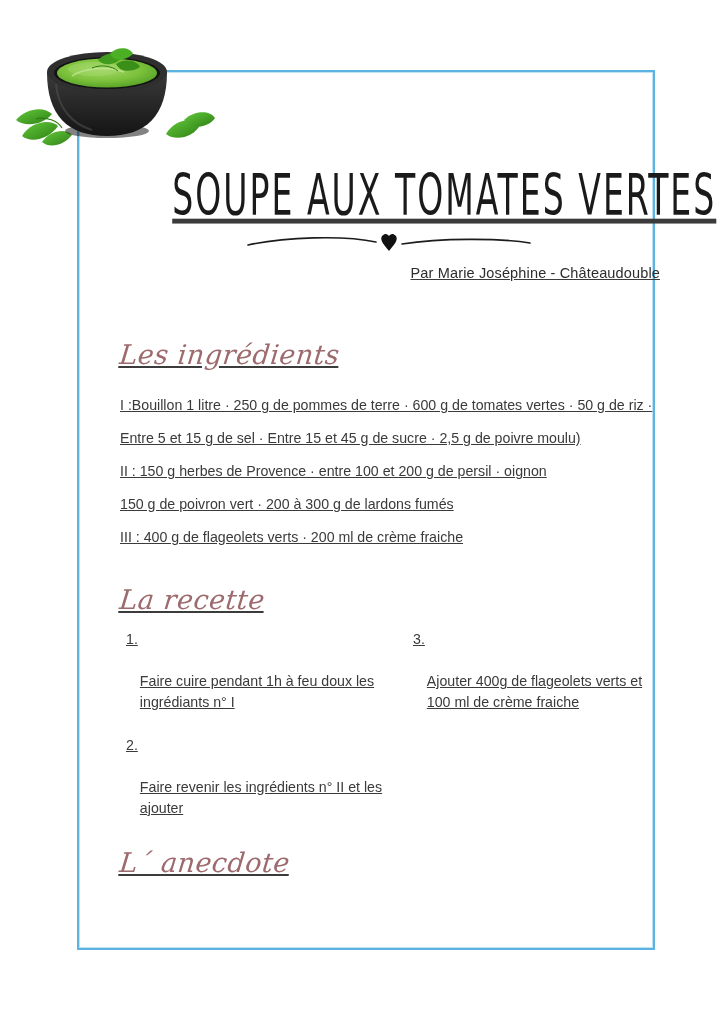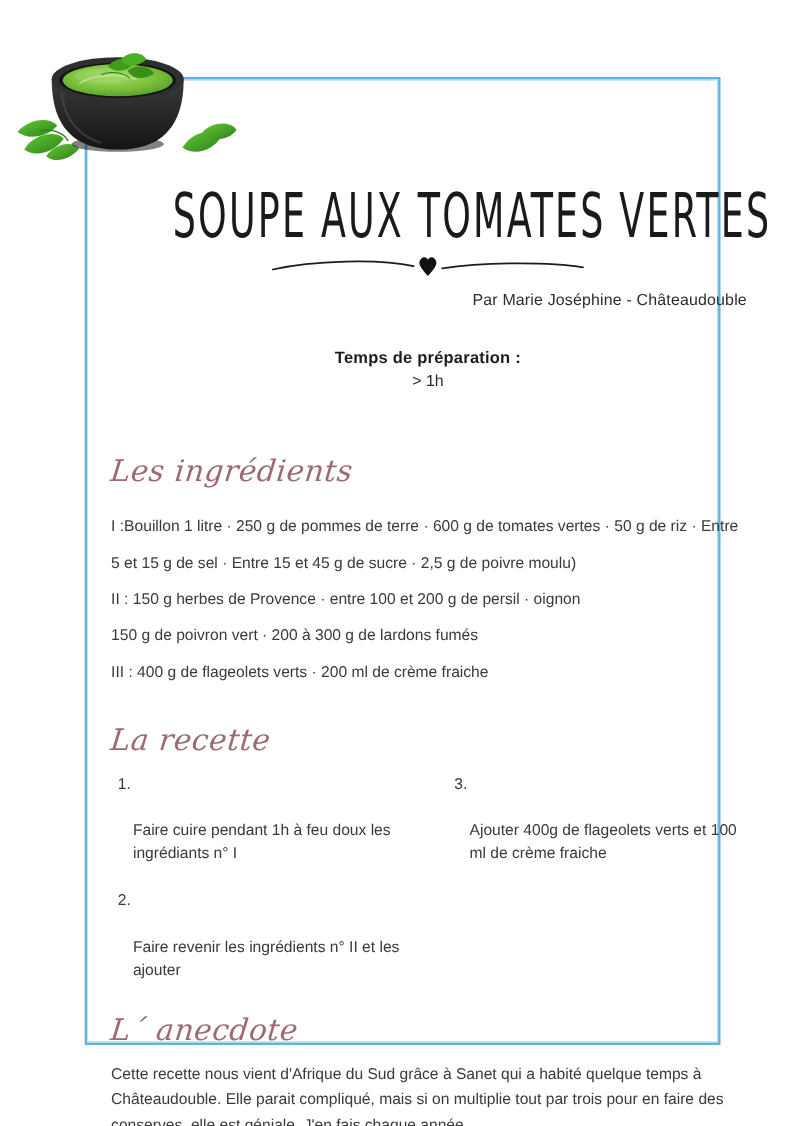--- a/index.html
+++ b/index.html
@@ -46,21 +46,22 @@
   }
 
   
   #content {
     position: absolute;
     left: 77px;
     top: 70px;
     width: 624px;
     height: 880px;
     box-sizing: border-box;
-    padding: 0 22px;
+    padding: 0 41px;
+    text-decoration: underline;
   }
 
   
   .title-block {
     text-align: center;
     padding-top: 95px;
   }
   #recipe-title {
     font-family: "Liberation Sans Narrow", "DejaVu Sans Condensed", "Liberation Sans", sans-serif;
     font-size: 46px;
@@ -229,24 +230,20 @@
         <path d="M158 15 C196 9 256 9 286 14" stroke="#1c1c1c" stroke-width="1.6" fill="none" stroke-linecap="round"></path>
         <g>
           <path d="M145 22 C138 14 135.5 10 138.5 6.6 C141 3.8 144 5 145 7.2 C146 5 149 3.8 151.5 6.6 C154.5 10 152 14 145 22 Z" fill="#111111"></path>
         </g>
       </svg>
     </div>
 
     <p id="byline">Par Marie Joséphine - Châteaudouble</p>
   </div>
 
-  <div class="prep-block">
-    <p id="prep-label">Temps de préparation :</p>
-    <p id="prep-value">&gt; 1h</p>
-  </div>
 
   <section id="ingredients-section">
     <h2 class="script-heading">Les ingrédients</h2>
     <p id="ingredients-body">I :Bouillon 1 litre · 250 g de pommes de terre · 600 g de tomates vertes  · 50 g de riz · Entre 5 et 15 g de sel · Entre 15 et 45 g de sucre · 2,5 g de poivre moulu)
 II : 150 g herbes de Provence · entre 100 et 200 g de persil ·  oignon
 150 g de poivron vert · 200 à 300 g de lardons fumés
 III : 400 g de flageolets verts · 200 ml de crème fraiche</p>
   </section>
 
   <section id="recipe-section">
@@ -266,16 +263,15 @@
         <div class="step">
           <span class="step-num">3.</span>
           <span class="step-text">Ajouter 400g de flageolets verts et 100 ml de crème fraiche</span>
         </div>
       </div>
     </div>
   </section>
 
   <section id="anecdote-section">
     <h2 class="script-heading">L´ anecdote</h2>
-    <p id="anecdote-body">Cette recette nous vient d'Afrique du Sud grâce à Sanet qui a habité quelque temps à Châteaudouble. Elle parait compliqué, mais si on multiplie tout par trois pour en faire des conserves, elle est géniale. J'en fais chaque année</p>
   </section>
 
 </div>
 
 </body></html>

